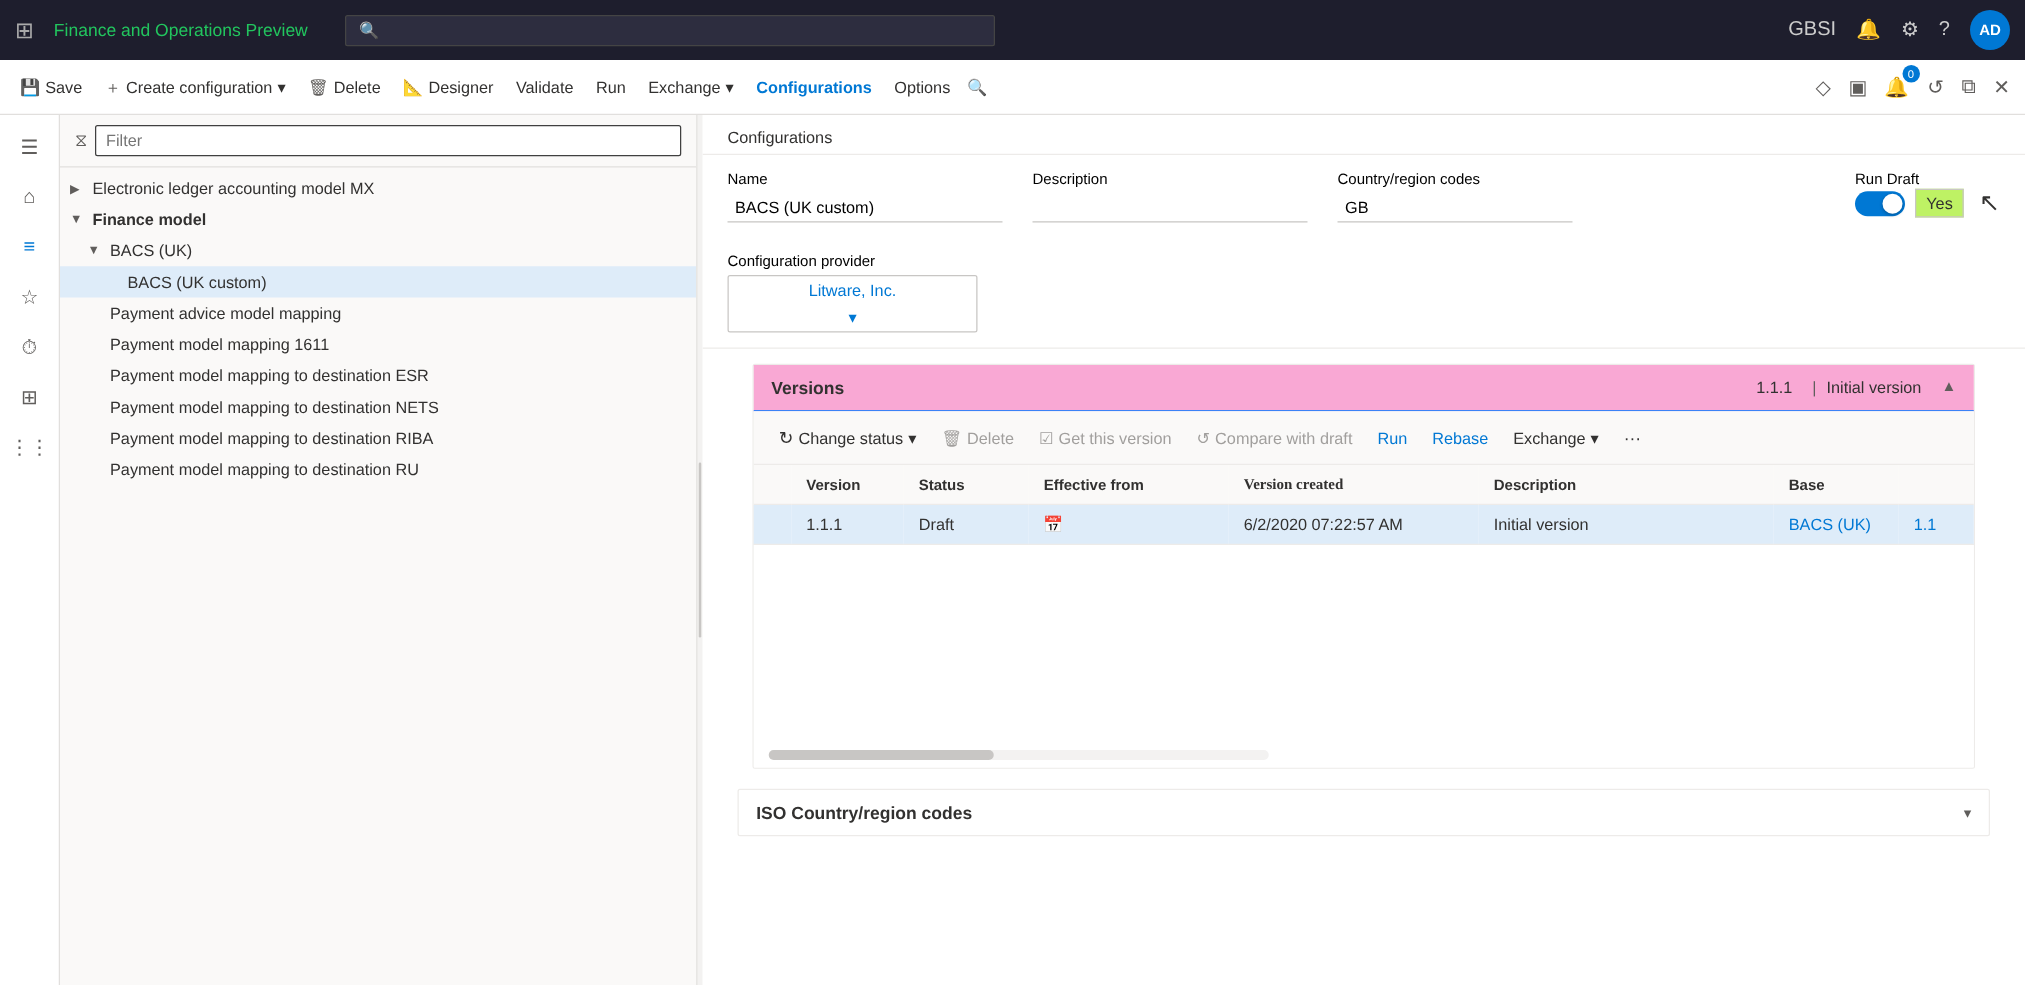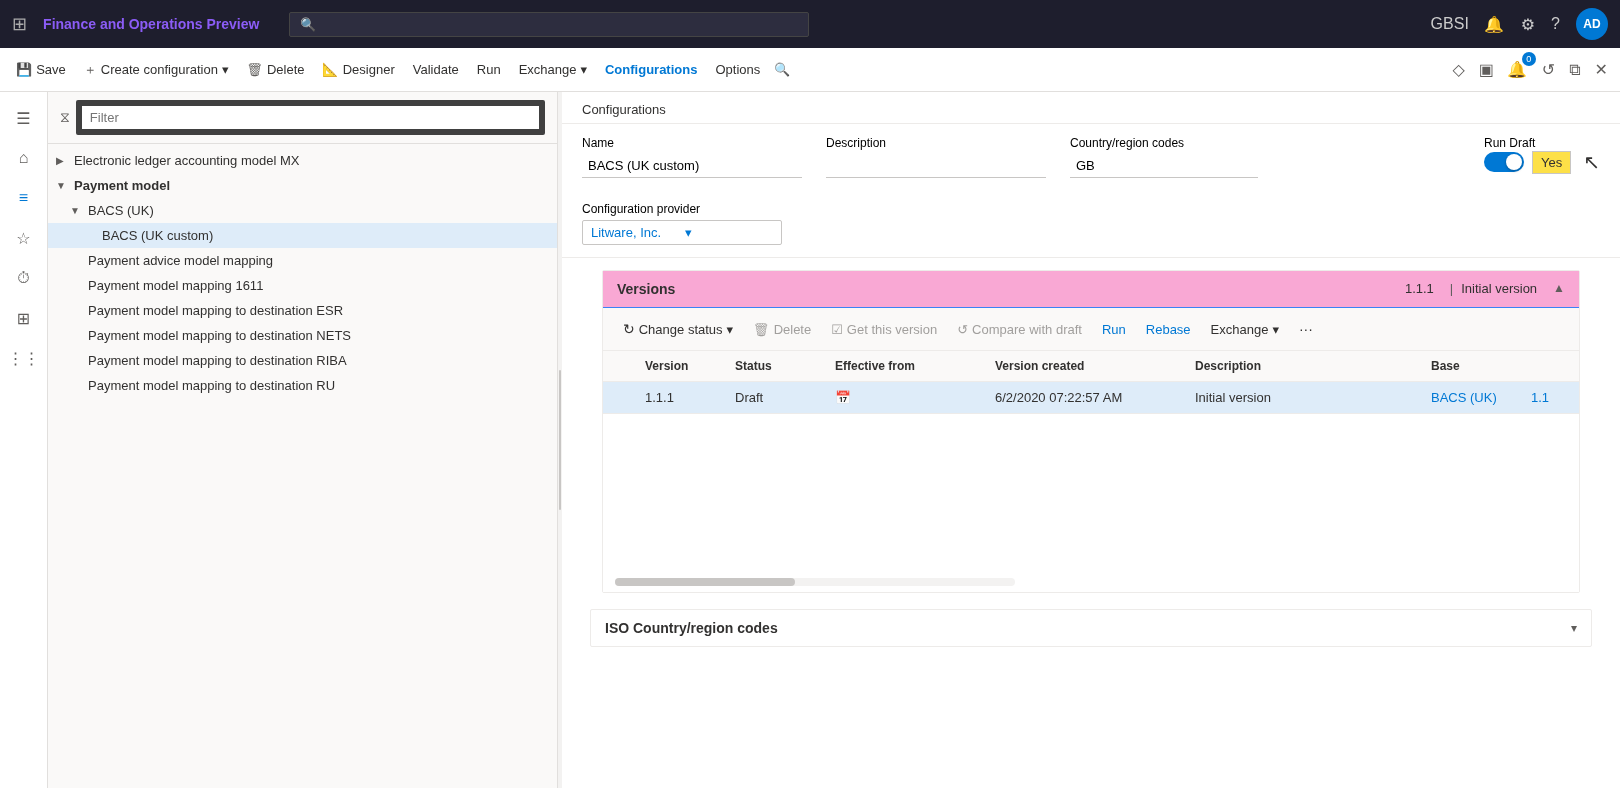--- a/index.html
+++ b/index.html
@@ -9,21 +9,21 @@
     .top-bar {
       background: #1e1e2d;
       color: #fff;
       height: 48px;
       display: flex;
       align-items: center;
       padding: 0 12px;
       gap: 10px;
     }
     .top-bar-grid-icon { font-size: 18px; color: #aaa; cursor: pointer; margin-right: 6px; }
-    .top-bar-title { font-size: 14px; font-weight: 700; color: #8b5cf6; flex: 0 0 auto; }
+    .top-bar-title { font-size: 14px; font-weight: 400; color: #22c55e; flex: 0 0 auto; }
     .top-bar-search {
       flex: 1;
       max-width: 520px;
       margin: 0 20px;
       background: #2d2d3f;
       border: 1px solid #444;
       border-radius: 2px;
       display: flex;
       align-items: center;
       padding: 4px 10px;
@@ -114,21 +114,21 @@
     .tree-filter {
       padding: 8px 12px;
       border-bottom: 1px solid #e1dfdd;
       display: flex;
       align-items: center;
       gap: 6px;
     }
     .filter-icon-btn { color: #605e5c; font-size: 14px; cursor: pointer; }
     .tree-search {
       flex: 1;
-      border: 6px solid #404040;
+      border: 1px solid #404040;
       padding: 4px 8px;
       font-size: 13px;
       border-radius: 2px;
       background: #fff;
       outline: none;
     }
     .tree-content { flex: 1; overflow-y: auto; padding: 4px 0; }
     .tree-item {
       display: flex;
       align-items: center;
@@ -179,20 +179,21 @@
     .provider-select {
       display: flex;
       align-items: center;
       border: 1px solid #c8c6c4;
       border-radius: 2px;
       padding: 4px 8px;
       gap: 6px;
       min-width: 200px;
       background: #fff;
       cursor: pointer;
+      flex-direction: column;
     }
     .provider-select span { flex: 1; font-size: 13px; color: #0078d4; }
     .run-draft-toggle { display: flex; align-items: center; gap: 8px; }
     .toggle {
       width: 40px;
       height: 20px;
       background: #0078d4;
       border-radius: 10px;
       position: relative;
       cursor: pointer;
@@ -205,21 +206,21 @@
       position: absolute;
       top: 2px;
       right: 2px;
       transition: right 0.2s;
       box-shadow: 0 1px 3px rgba(0,0,0,0.3);
     }
     .toggle-text {
       border: 1px solid #c8c6c4;
       padding: 3px 8px;
       font-size: 13px;
-      background: #fde047;
+      background: #bef264;
     }
     .cursor-indicator {
       font-size: 20px;
       color: #323130;
       margin-left: 4px;
     }
 
     
     .form-top {
       display: flex;
@@ -430,21 +431,21 @@
     </div>
     <div class="tree-content">
 
       <div class="tree-item">
         <span class="expand-icon">▶</span>
         <span class="item-text">Electronic ledger accounting model MX</span>
       </div>
 
       <div class="tree-item bold">
         <span class="expand-icon">▼</span>
-        <span class="item-text">Payment model</span>
+        <span class="item-text">Finance model</span>
       </div>
 
       <div class="tree-item tree-indent-1">
         <span class="expand-icon">▼</span>
         <span class="item-text">BACS (UK)</span>
       </div>
 
       <div class="tree-item tree-indent-2 selected">
         <span class="expand-icon"></span>
         <span class="item-text">BACS (UK custom)</span>
@@ -572,21 +573,21 @@
               <th style="width:30px;"></th>
               <th style="width:90px;">
                 <span>Version</span>
               </th>
               <th style="width:100px;">
                 <span>Status</span>
               </th>
               <th style="width:160px;">
                 <span>Effective from</span>
               </th>
-              <th style="width:200px;">
+              <th style="width:200px;font-family:Liberation Serif, serif;">
                 <span>Version created</span>
               </th>
               <th>
                 <span>Description</span>
               </th>
               <th style="width:100px;">
                 <span>Base</span>
               </th>
               <th style="width:60px;"></th>
             </tr>

